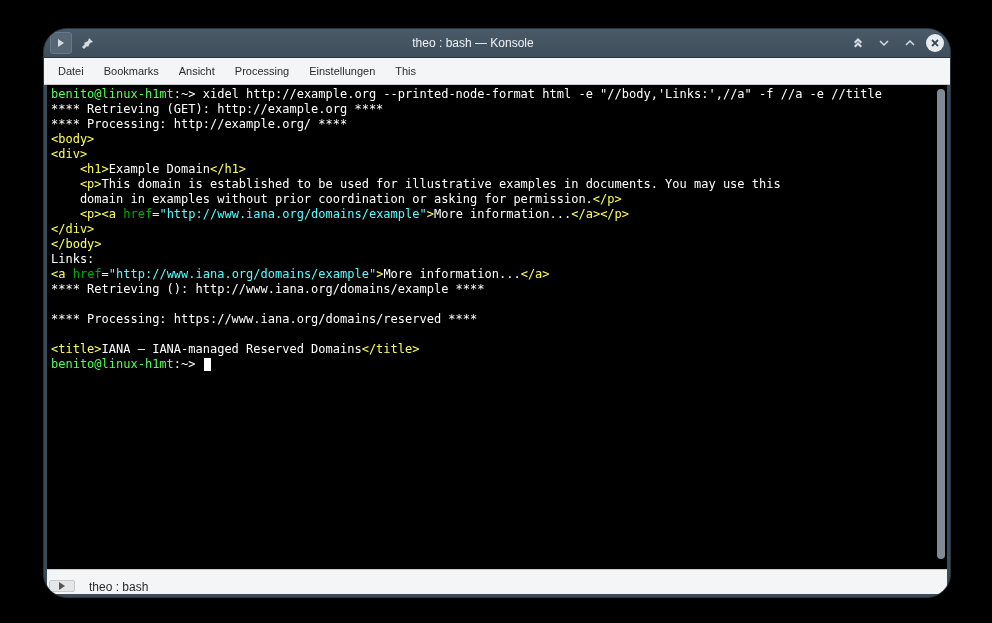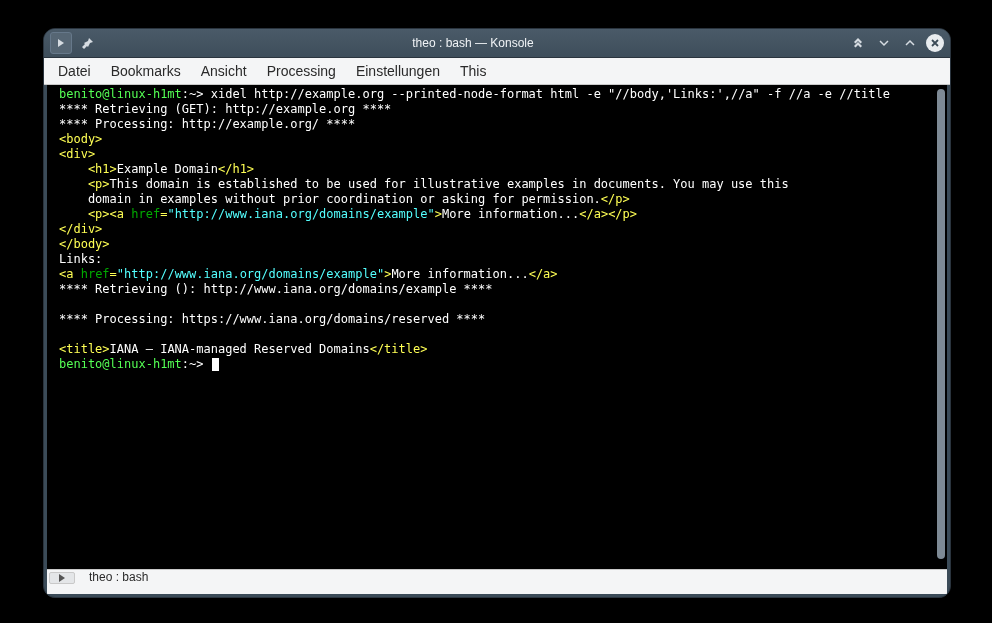--- a/index.html
+++ b/index.html
@@ -11,21 +11,21 @@
     font-family: sans-serif;
     overflow: hidden;
   }
   .window {
     position: absolute;
     left: 43px;
     top: 28px;
     width: 906px;
     height: 568px;
     background: #3b4b58;
-    border-radius: 12px;
+    border-radius: 24px;
     box-shadow: 0 4px 30px rgba(0,0,0,0.8);
     overflow: hidden;
     border: 1px solid #2a343e;
   }
   .titlebar {
     height: 28px;
     background: linear-gradient(to bottom, #4a5a68, #3e4e5b);
     display: flex;
     align-items: center;
     padding: 0 6px;
@@ -71,40 +71,40 @@
     align-items: center;
     justify-content: center;
     color: #3a4a57;
   }
   .menubar {
     height: 26px;
     background: #f4f5f6;
     display: flex;
     align-items: center;
     padding: 0 4px;
-    font-size: 14px;
+    font-size: 11px;
     color: #2a2a2a;
     border-bottom: 1px solid #c9c9c9;
   }
   .menu-item {
     padding: 4px 10px;
     cursor: default;
   }
   .terminal {
     position: absolute;
     left: 3px;
     top: 56px;
     right: 3px;
     bottom: 28px;
     background: #000;
     color: #fff;
     font-family: "DejaVu Sans Mono", "Liberation Mono", monospace;
     font-size: 12px;
     line-height: 15px;
-    padding: 2px 12px;
+    padding: 2px 4px;
     overflow: hidden;
     white-space: pre;
   }
   .scrollbar {
     position: absolute;
     right: 5px;
     top: 60px;
     width: 8px;
     height: 470px;
     background: transparent;
@@ -119,21 +119,21 @@
     border-radius: 4px;
   }
   .tab-bar {
     position: absolute;
     left: 3px;
     right: 3px;
     bottom: 3px;
     height: 24px;
     background: #f4f5f6;
     display: flex;
-    align-items: flex-start;
+    align-items: flex-end;
     border-top: 1px solid #c9c9c9;
   }
   .tab-newbtn {
     width: 24px;
     display: flex;
     align-items: center;
     justify-content: center;
     background: #e4e6e8;
     border: 1px solid #c9c9c9;
     margin: 2px;

